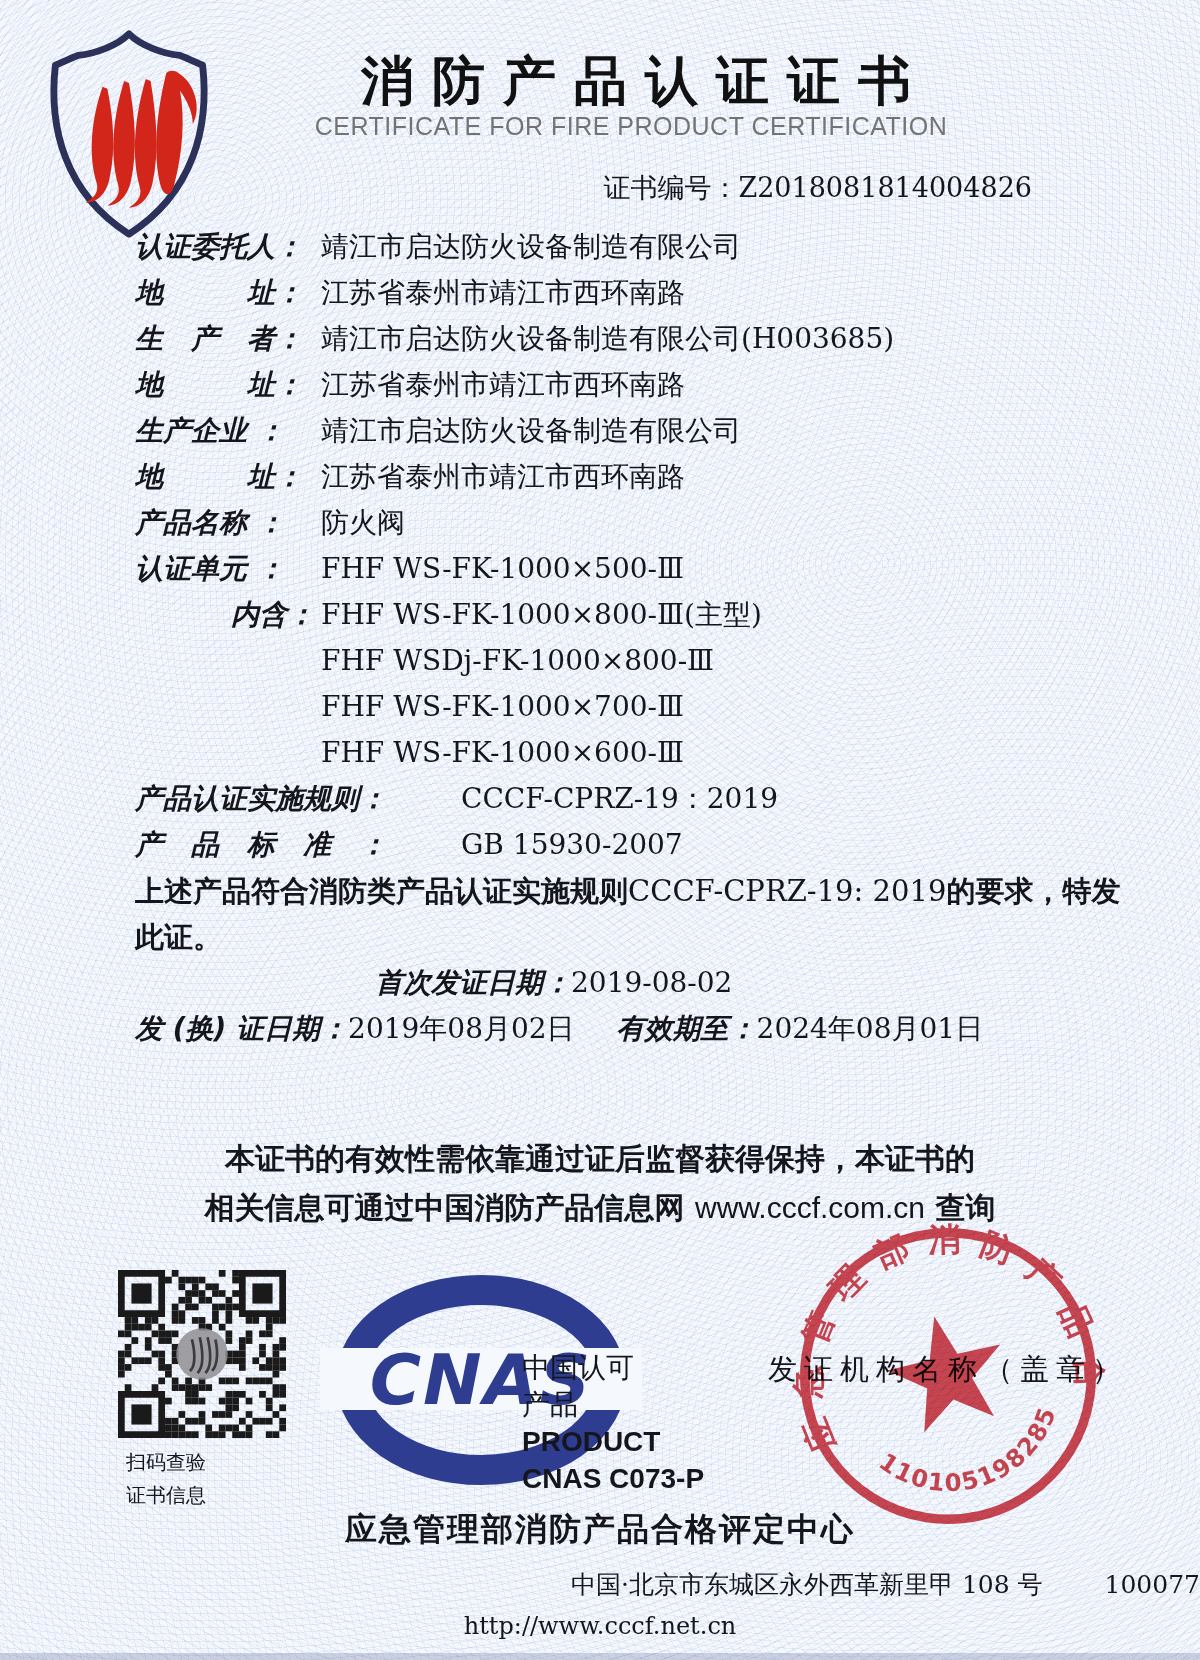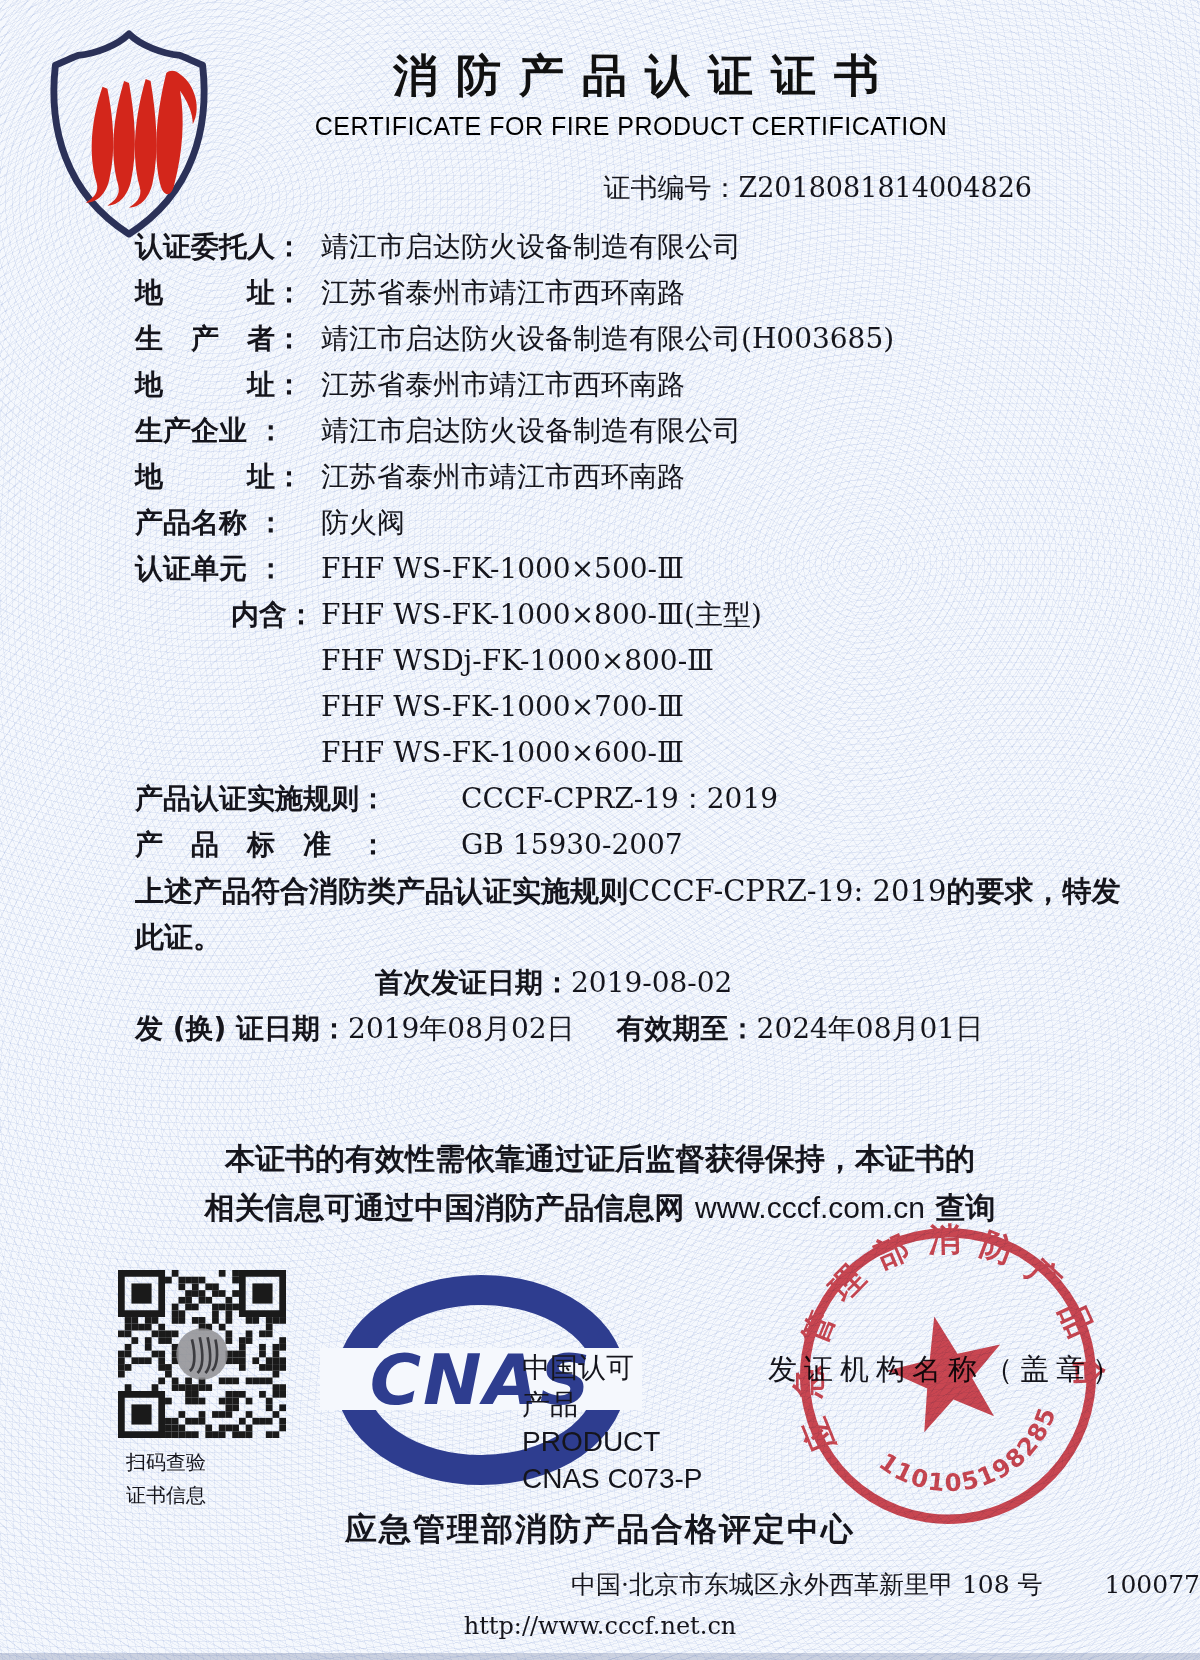--- a/index.html
+++ b/index.html
@@ -7,46 +7,46 @@
     width:1200px;height:1660px;position:relative;overflow:hidden;
     font-family:"DejaVu Sans",sans-serif;color:#15151c;
     background-color:#f5f8fd;
     background-image:
       repeating-radial-gradient(circle at 18% 12%, rgba(112,140,205,.13) 0 1px, transparent 1px 7px),
       repeating-radial-gradient(circle at 72% 34%, rgba(112,140,205,.11) 0 1px, transparent 1px 6px),
       repeating-radial-gradient(circle at 38% 66%, rgba(112,140,205,.10) 0 1px, transparent 1px 8px),
       repeating-radial-gradient(circle at 85% 88%, rgba(112,140,205,.10) 0 1px, transparent 1px 7px);
   }
   .abs{position:absolute;}
-  .lbl{font-family:"DejaVu Sans",sans-serif;font-weight:bold;}
+  .lbl{font-family:"DejaVu Sans",sans-serif;font-weight:bold;font-style:italic;}
   .val{font-family:"DejaVu Serif",serif;}
   
-  .title-cn{top:46px;left:0;right:0;text-align:center;font-size:45px;font-weight:bold;
+  .title-cn{top:46px;left:0;right:0;text-align:center;font-size:53px;font-weight:bold;
             letter-spacing:18px;padding-left:90px;white-space:nowrap;color:#111;}
   .title-en{top:112px;left:0;right:0;text-align:center;font-size:25px;letter-spacing:.5px;
-            padding-left:62px;color:#000000;font-family:"Liberation Sans",sans-serif;}
+            padding-left:62px;color:#737373;font-family:"Liberation Sans",sans-serif;}
   .cert-no{top:170px;right:168px;font-size:27px;}
   
   .body-block{top:224px;left:135px;width:1010px;}
   .row{height:46px;line-height:46px;white-space:nowrap;font-size:28px;}
   .row .lbl{display:inline-block;width:186px;}
   .row .lbl.wide{width:326px;}
   .row .lbl.contains{text-align:right;padding-right:6px;box-sizing:border-box;}
   .row .indent{display:inline-block;width:186px;}
   .statement{font-size:29px;line-height:46px;font-weight:bold;white-space:nowrap;}
   .statement .val{font-weight:normal;}
   .first-issue{padding-left:240px;}
   .gap40{display:inline-block;width:42px;}
   
   .notice{top:1134px;left:0;right:0;text-align:center;font-size:30px;line-height:49px;font-weight:bold;}
   .notice .url{font-family:"Liberation Sans",sans-serif;font-weight:normal;}
   
   .qr-caption{top:1446px;left:126px;font-size:20px;line-height:33px;font-family:"DejaVu Serif",serif;}
   .accred{top:1349px;left:522px;font-size:28px;line-height:37px;}
-  .accred .latin{font-family:"Liberation Sans",sans-serif;}
+  .accred .latin{font-family:"Liberation Sans",sans-serif;font-weight:bold;}
   .seal-caption{top:1350px;left:768px;font-size:29px;letter-spacing:7px;
                 font-family:"DejaVu Serif",serif;white-space:nowrap;}
   .stamp-wrap{top:1218px;left:790px;width:316px;height:316px;transform:rotate(-13deg);
               mix-blend-mode:multiply;opacity:.93;}
   .org-line{top:1508px;left:0;right:0;text-align:center;font-size:32px;font-weight:bold;letter-spacing:2px;}
   .addr-line{top:1568px;left:0;right:0;text-align:right;font-size:25px;font-family:"DejaVu Serif",serif;}
   .addr-line .post{margin-left:62px;}
   .url-line{top:1612px;left:0;right:0;text-align:center;font-size:24px;font-family:"DejaVu Serif",serif;}
   .bottom-edge{bottom:0;left:0;right:0;height:7px;background:rgba(95,108,150,.28);}
 </style>

